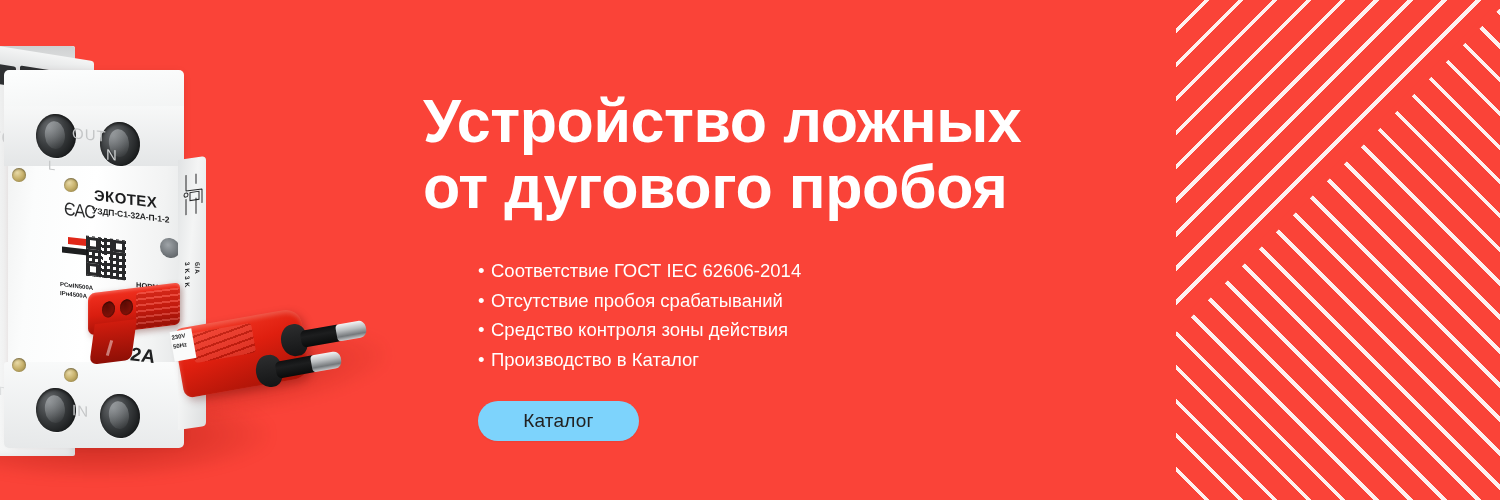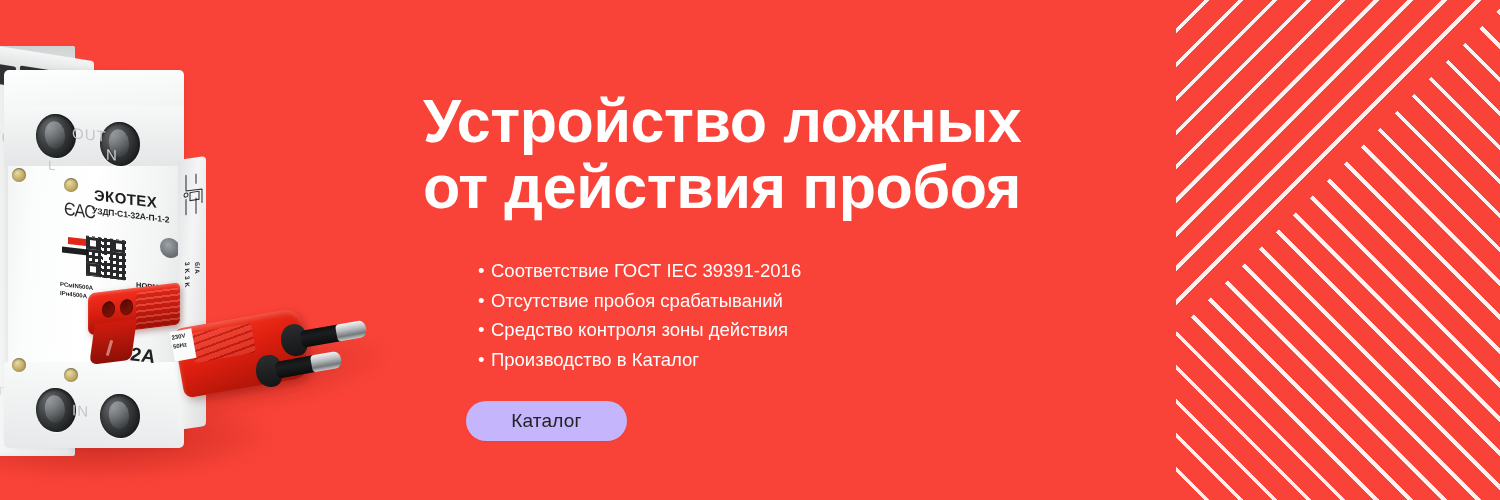--- a/index.html
+++ b/index.html
@@ -85,23 +85,23 @@
     white-space:nowrap;
   }
   .features li .dot {
     position:absolute; left:0; top:0;
     color:#ffffff;
     font-size:18.5px;
     line-height:29.5px;
   }
 
   .cta {
-    position:absolute; left:43px; top:401px;
+    position:absolute; left:55px; top:401px;
     width:161px; height:40px;
-    background:#c4b5fd;
+    background:#7dd3fc;
     border:none;
     border-radius:20px;
     color:#222222;
     font-family:"Liberation Sans", sans-serif;
     font-size:19px;
     letter-spacing:.2px;
     cursor:pointer;
     box-shadow:0 1px 2px rgba(0,0,0,.06);
   }
 
@@ -561,27 +561,27 @@
           <div class="pin-shaft"></div>
           <div class="pin-tip"></div>
       </div>
     </div>
   </div>
 
   <div class="copy">
 
     <h1 class="headline">
       <span class="l1">Устройство ложных</span>
-      <span class="l2">от действия пробоя</span>
+      <span class="l2">от дугового пробоя</span>
     </h1>
 
     <ul class="features">
       <li>
         <span class="dot">•</span>
-        <span>Соответствие ГОСТ IEC 39391-2016</span>
+        <span>Соответствие ГОСТ IEC 62606-2014</span>
       </li>
       <li>
         <span class="dot">•</span>
         <span>Отсутствие пробоя срабатываний</span>
       </li>
       <li>
         <span class="dot">•</span>
         <span>Средство контроля зоны действия</span>
       </li>
       <li>

